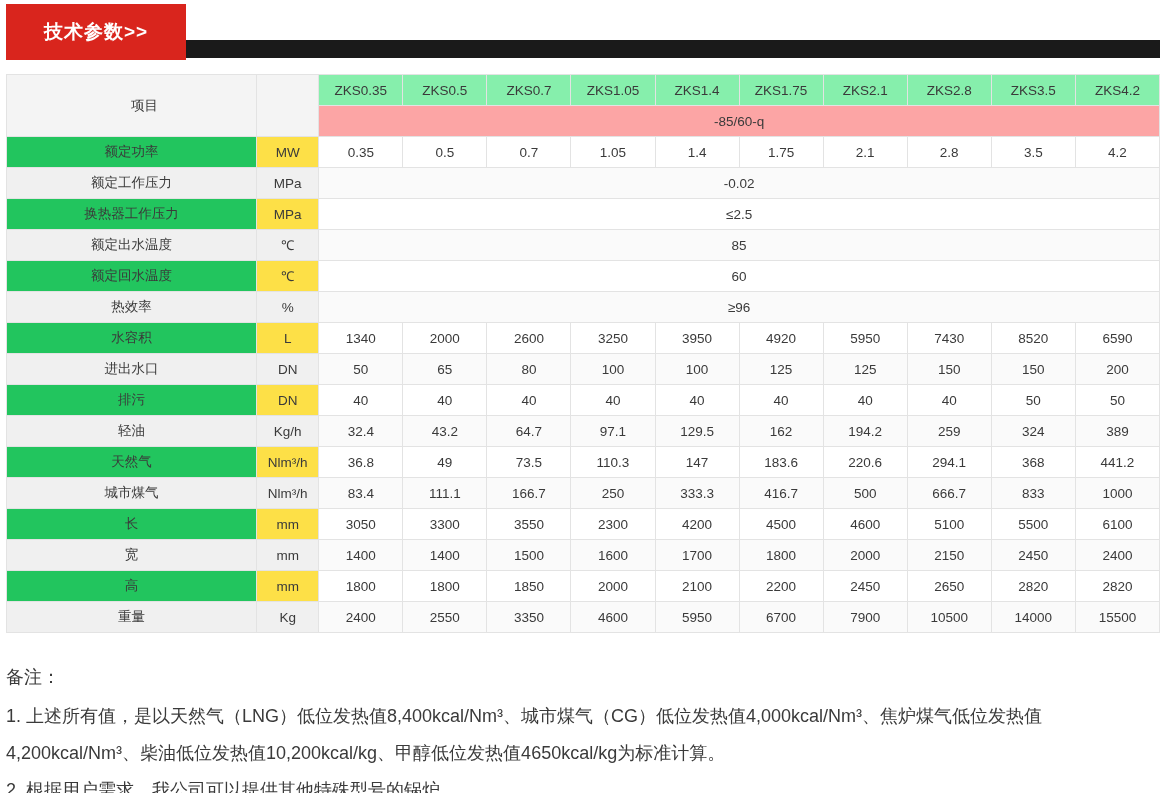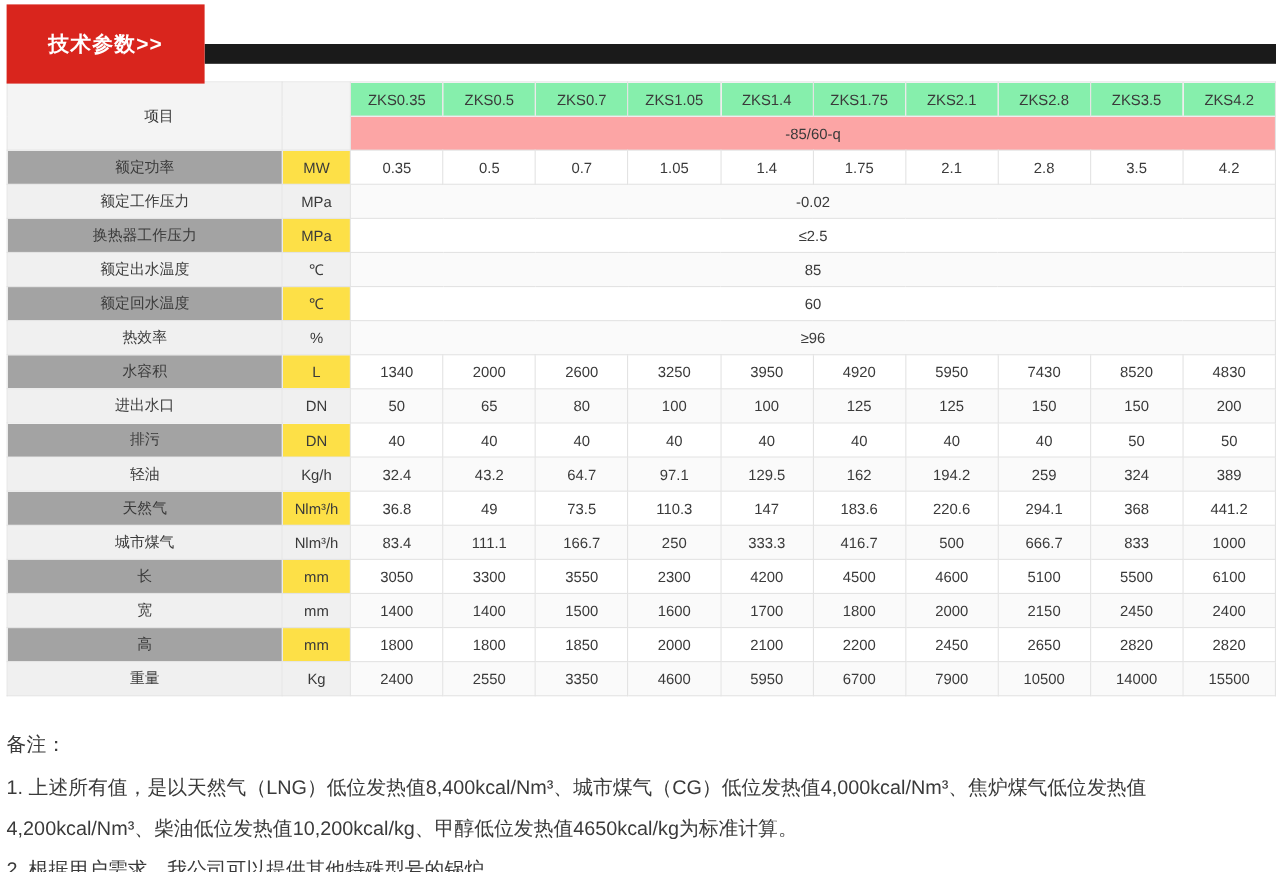--- a/index.html
+++ b/index.html
@@ -29,21 +29,21 @@
     right: 6px;
     top: 40px;
     height: 18px;
     background: #1a1a1a;
   }
   .header-tab {
     position: absolute;
     left: 6px;
     top: 4px;
     width: 180px;
-    height: 72px;
+    height: 56px;
     background: #d9251d;
     color: #ffffff;
     font-size: 19px;
     font-weight: bold;
     display: flex;
     align-items: center;
     justify-content: center;
     letter-spacing: 1px;
   }
 
@@ -83,21 +83,21 @@
   }
   .hdr-item {
     font-size: 14px;
   }
   .subhdr {
     background: #fca5a5;
     font-size: 13.5px;
     color: #3a3a3a;
   }
   tbody td.label {
-    background: #a3a3a3;
+    background: #22c55e;
   }
   tbody td.unit {
     background: #fde047;
   }
   tbody td.val {
     background: #ffffff;
   }
   tbody tr:nth-child(even) td.val { background: #fafafa; }
   tbody tr:nth-child(even) td.label,
   tbody tr:nth-child(even) td.unit { background: #f0f0f0; }
@@ -203,21 +203,21 @@
           <td class="unit">L</td>
           <td class="val">1340</td>
           <td class="val">2000</td>
           <td class="val">2600</td>
           <td class="val">3250</td>
           <td class="val">3950</td>
           <td class="val">4920</td>
           <td class="val">5950</td>
           <td class="val">7430</td>
           <td class="val">8520</td>
-          <td class="val">4830</td>
+          <td class="val">6590</td>
         </tr>
         <tr>
           <td class="label">进出水口</td>
           <td class="unit">DN</td>
           <td class="val">50</td>
           <td class="val">65</td>
           <td class="val">80</td>
           <td class="val">100</td>
           <td class="val">100</td>
           <td class="val">125</td>

